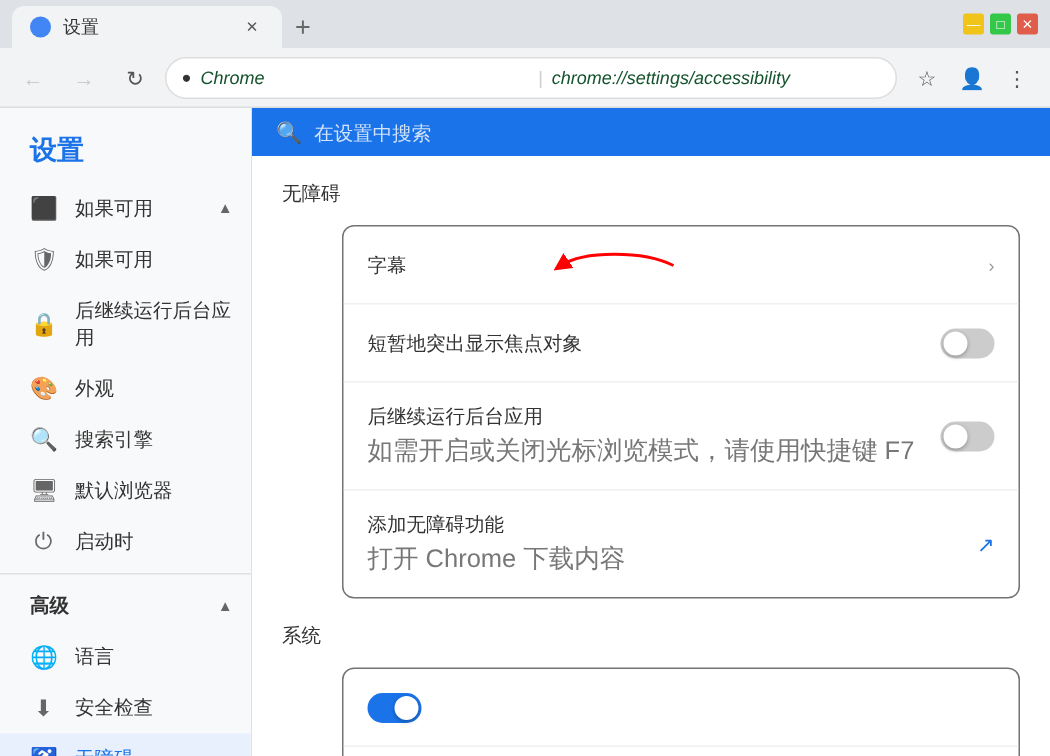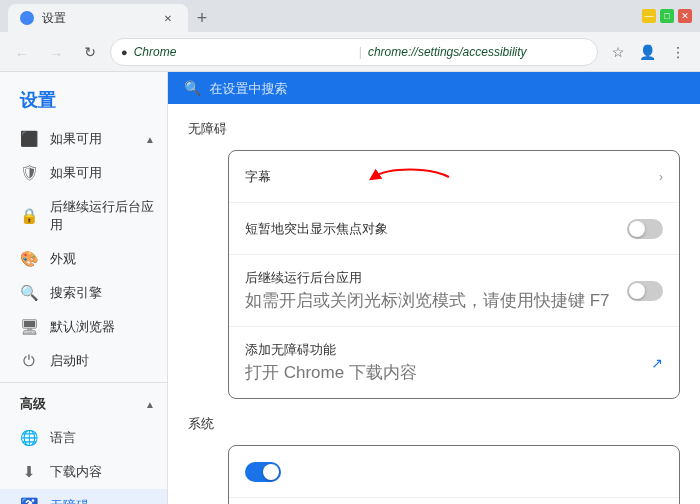--- a/index.html
+++ b/index.html
@@ -306,21 +306,21 @@
       <span style="font-weight:bold;">高级</span>
       <span class="sidebar-collapse-btn">▲</span>
     </div>
 
     <div class="sidebar-item">
       <span class="sidebar-icon">🌐</span>
       <span>语言</span>
     </div>
     <div class="sidebar-item">
       <span class="sidebar-icon">⬇</span>
-      <span>下载内容</span>
+      <span>安全检查</span>
     </div>
     <div class="sidebar-item active">
       <span class="sidebar-icon">♿</span>
       <span>无障碍</span>
     </div>
 
   </div>
 
   <div class="content">
 

